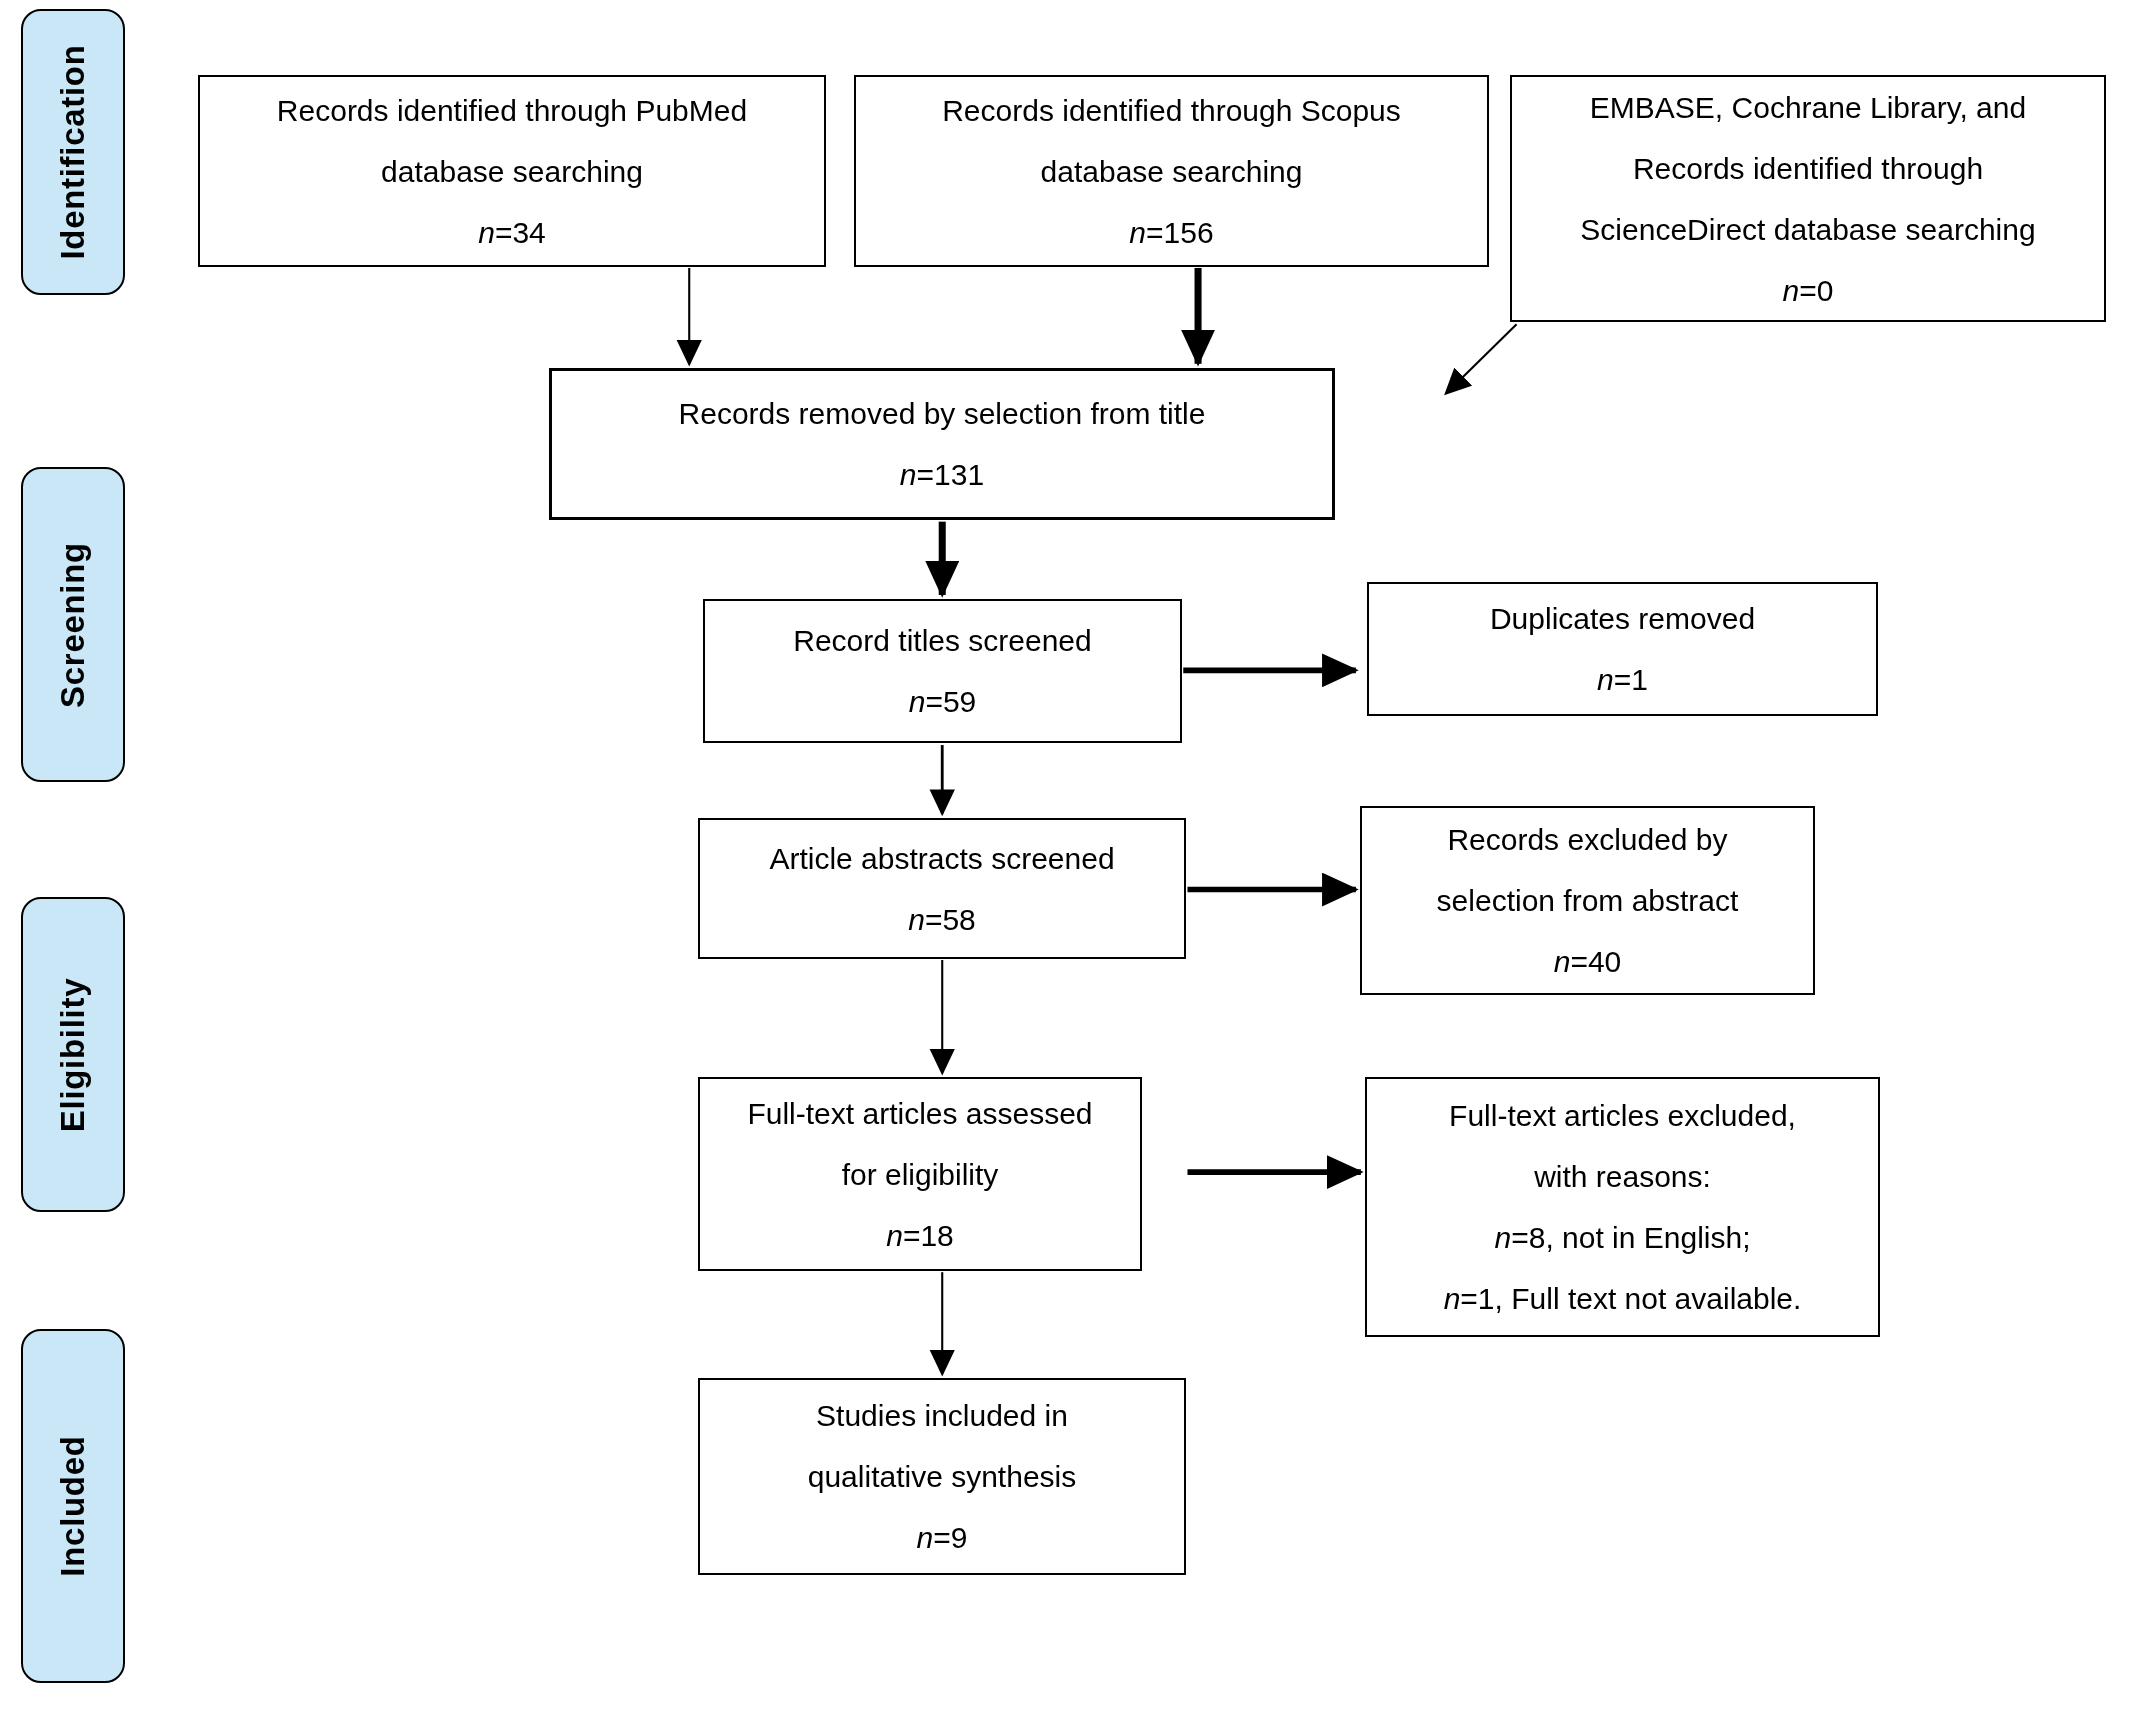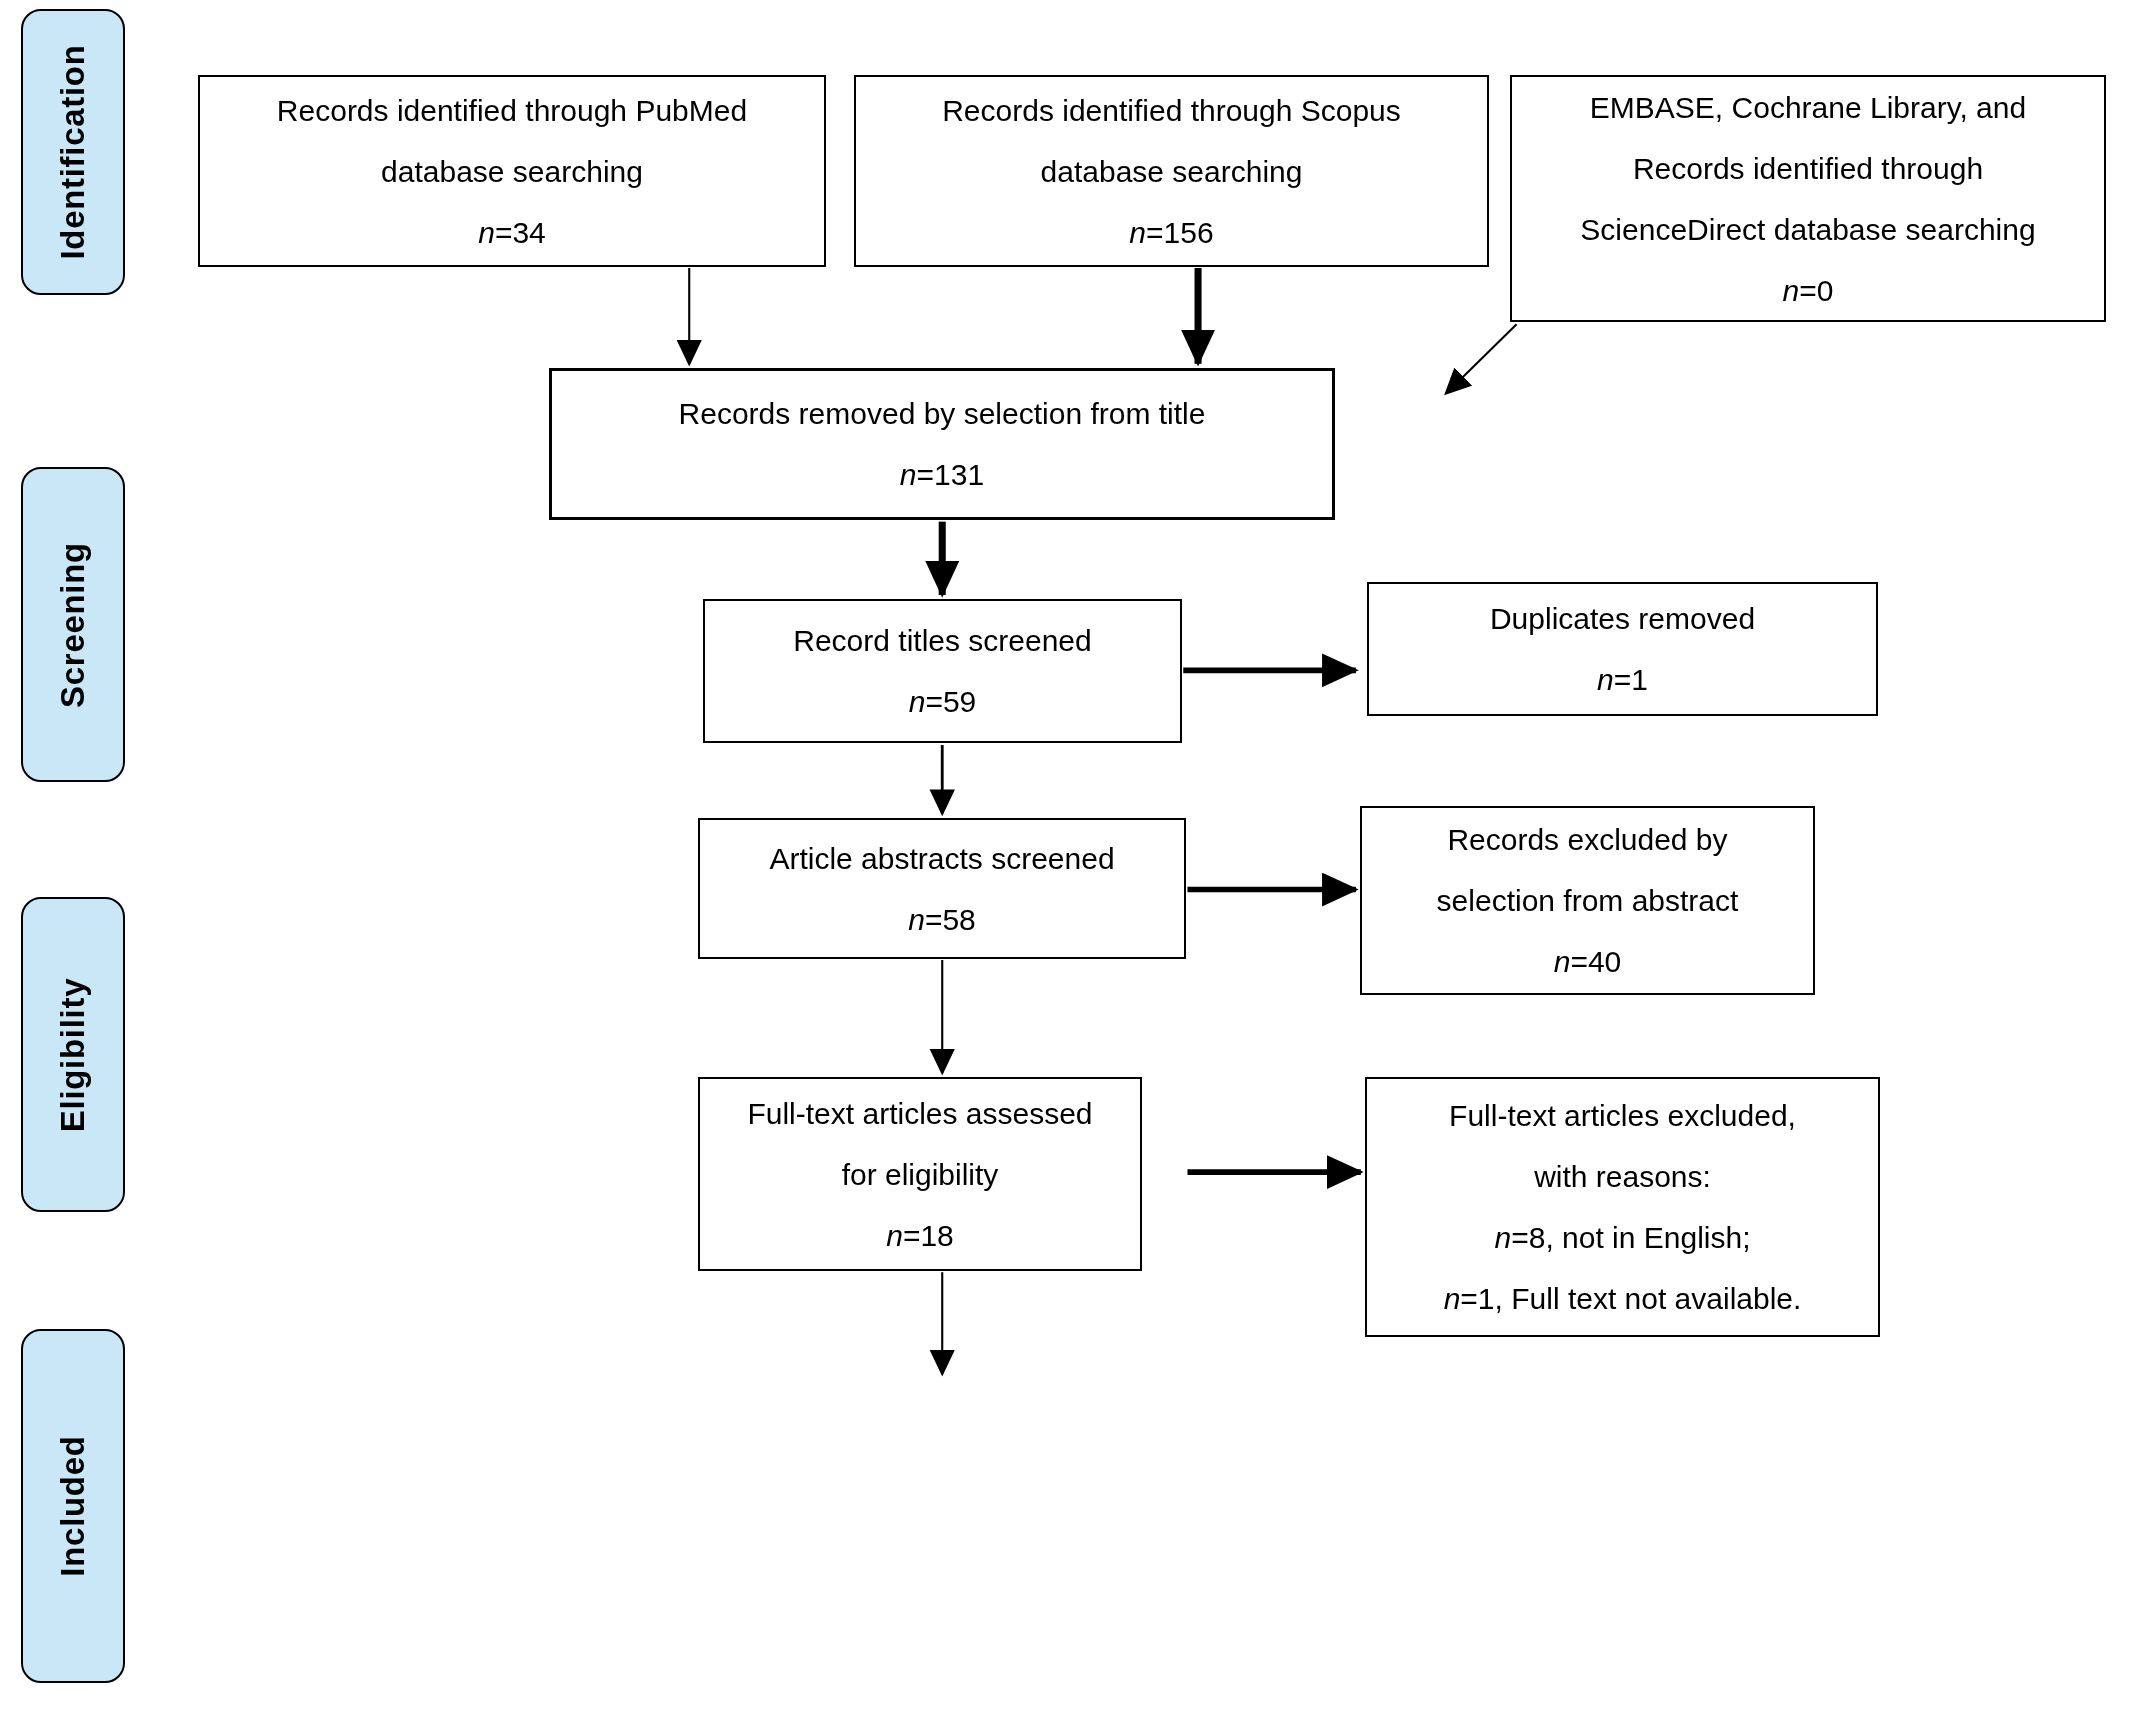--- a/index.html
+++ b/index.html
@@ -165,15 +165,22 @@
       </div>
   </div>
   <div class="box" id="box-excluded-fulltext">
     <div class="lines">
         <div class="line"><span>Full-text articles excluded,</span></div>
         <div class="line"><span>with reasons:</span></div>
         <div class="line"><i>n</i><span>=8, not in English;</span></div>
         <div class="line"><i>n</i><span>=1, Full text not available.</span></div>
       </div>
   </div>
+  <div class="box" id="box-included">
+    <div class="lines">
+        <div class="line"><span>Studies included in</span></div>
+        <div class="line"><span>qualitative synthesis</span></div>
+        <div class="line"><i>n</i><span>=9</span></div>
+      </div>
+  </div>
 
 </div>
 
 
 </body></html>

